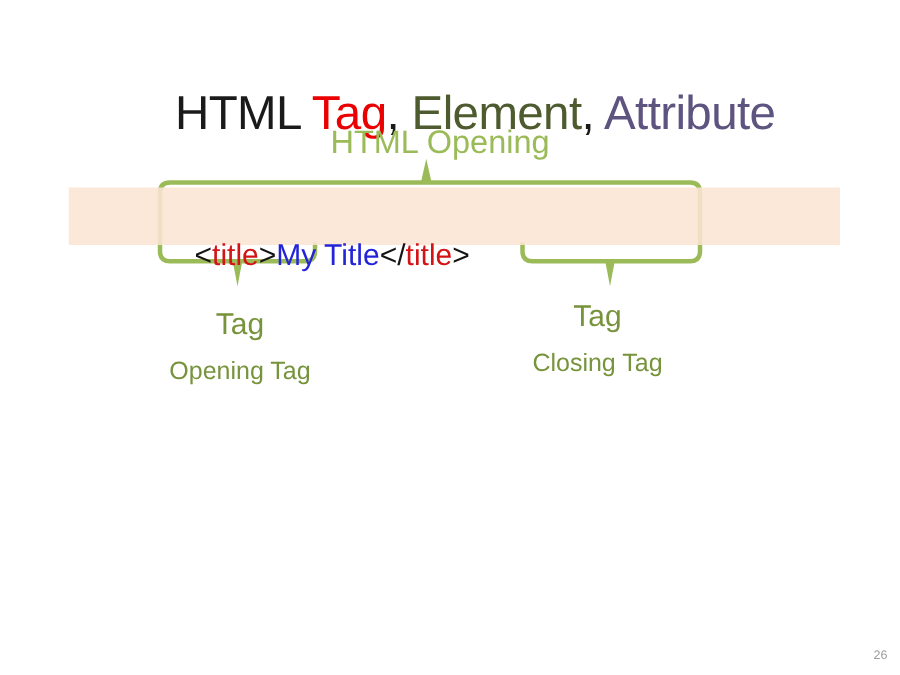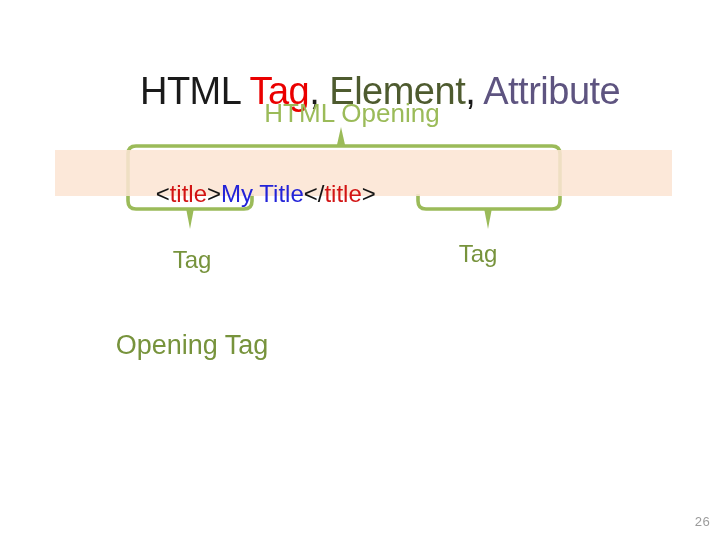--- a/index.html
+++ b/index.html
@@ -18,30 +18,30 @@
     text-align:center; font-size:26px;
   }
   .brackets {
     position:absolute; left:0; top:0; width:720px; height:540px;
   }
   .code-box {
     position:absolute; left:55px; top:150px; width:617px; height:46px;
     opacity:0.87;
   }
   .code-line {
-    position:absolute; left:129px; top:146px; height:32px;
+    position:absolute; left:129px; top:157px; height:32px;
     font-size:24px; line-height:32px; white-space:pre;
   }
   .label-block { position:absolute; width:208px; text-align:center; }
   .label-left  { left:88px;  top:243px; }
   .label-right { left:374px; top:237px; }
   .label-line-sm { font-size:24px; line-height:34px; }
-  .label-line-lg { font-size:27px; line-height:40px;margin-top:48px; }
+  .label-line-lg { font-size:20px; line-height:40px; }
   .page-number {
-    position:absolute; right:10px; bottom:10px; font-size:13px;font-family:Liberation Mono, monospace;
+    position:absolute; right:10px; bottom:10px; font-size:10px;
   }
 </style>
 </head>
 <body>
 
 <div class="slide">
 
   <div class="title">
     <span style="color: rgb(26, 26, 26);">HTML </span><span style="color: rgb(234, 0, 0);">Tag</span><span style="color: rgb(26, 26, 26);">, </span><span style="color: rgb(78, 91, 47);">Element</span><span style="color: rgb(26, 26, 26);">, </span><span style="color: rgb(94, 84, 128);">Attribute</span>
   </div>
@@ -63,17 +63,18 @@
     <span style="color: rgb(20, 20, 20);">&lt;</span><span style="color: rgb(210, 20, 20);">title</span><span style="color: rgb(20, 20, 20);">&gt;</span><span style="color: rgb(35, 35, 216);">My Title</span><span style="color: rgb(20, 20, 20);">&lt;/</span><span style="color: rgb(210, 20, 20);">title</span><span style="color: rgb(20, 20, 20);">&gt;</span>
   </div>
 
   <div class="label-block label-left" style="color: rgb(119, 147, 60);">
     <div class="label-line-sm">Tag</div>
     <div class="label-line-lg">Opening Tag</div>
   </div>
 
   <div class="label-block label-right" style="color: rgb(119, 147, 60);">
     <div class="label-line-sm">Tag</div>
+    <div class="label-line-lg">Closing Tag</div>
   </div>
 
   <div class="page-number" style="color: rgb(156, 156, 156);">26</div>
 
 </div>
 
 </body></html>

